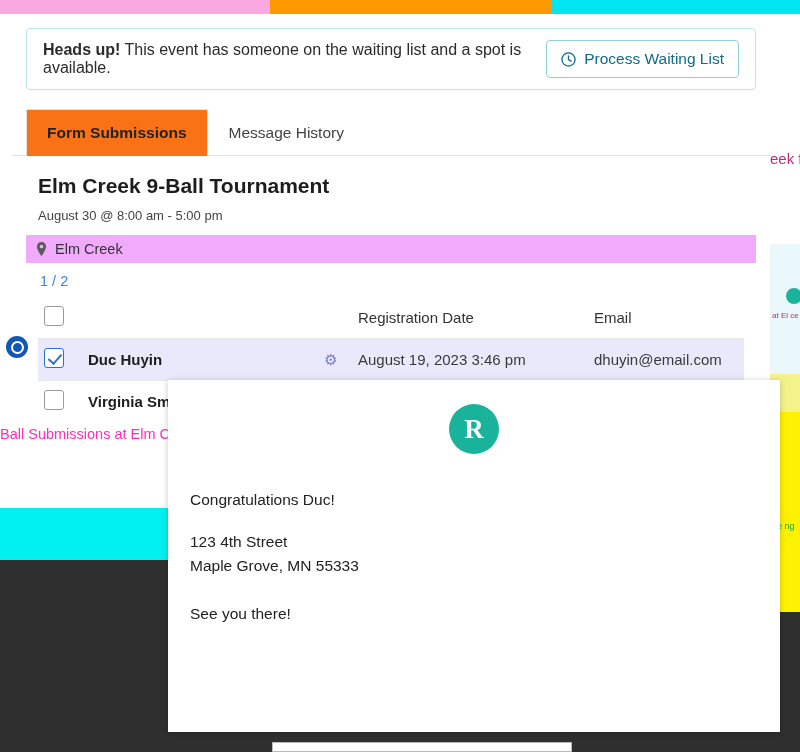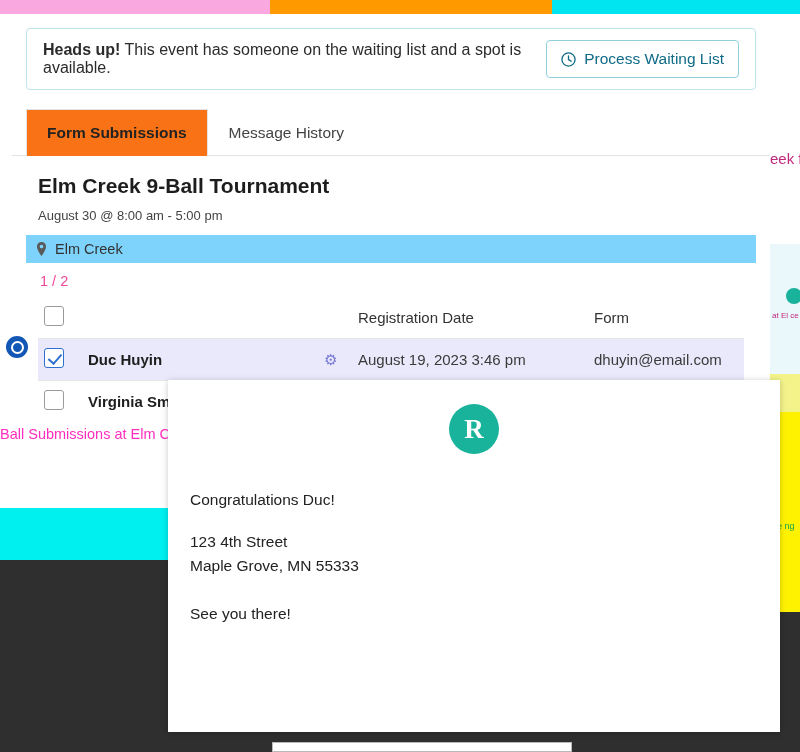--- a/index.html
+++ b/index.html
@@ -180,33 +180,33 @@
     font-weight: bold;
     color: #1d1d1d;
     margin: 4px 0 10px 0;
   }
   .event-date {
     font-size: 13px;
     color: #444;
     margin-bottom: 12px;
   }
   .event-location {
-    background: #7dd3fc;
+    background: #f0abfc;
     color: #333;
     font-size: 14.5px;
     padding: 6px 10px;
     display: flex;
     align-items: center;
     gap: 8px;
     margin: 0 -12px;
   }
   .pin-icon { width: 11px; height: 14px; display:inline-block; }
   .pager {
     font-size: 14.5px;
-    color: #ec4899;
+    color: #3b82f6;
     padding: 10px 2px 8px 2px;
   }
 
   
   .tbl { width: 100%; border-collapse: collapse; }
   .tbl th, .tbl td {
     text-align: left;
     font-size: 15px;
     color: #3a3a3a;
     padding: 9px 6px;
@@ -359,21 +359,21 @@
 
       <table class="tbl">
         <thead>
           <tr>
             <th class="col-check">
               <span class="checkbox"></span>
             </th>
             <th class="col-name"></th>
             <th class="col-gear"></th>
             <th class="col-date">Registration Date</th>
-            <th class="col-email">Form</th>
+            <th class="col-email">Email</th>
           </tr>
         </thead>
         <tbody>
           <tr class="selected">
             <td>
               <span class="checkbox checked"></span>
             </td>
             <td class="name">Duc Huyin</td>
             <td>
               <span class="gear">⚙</span>

